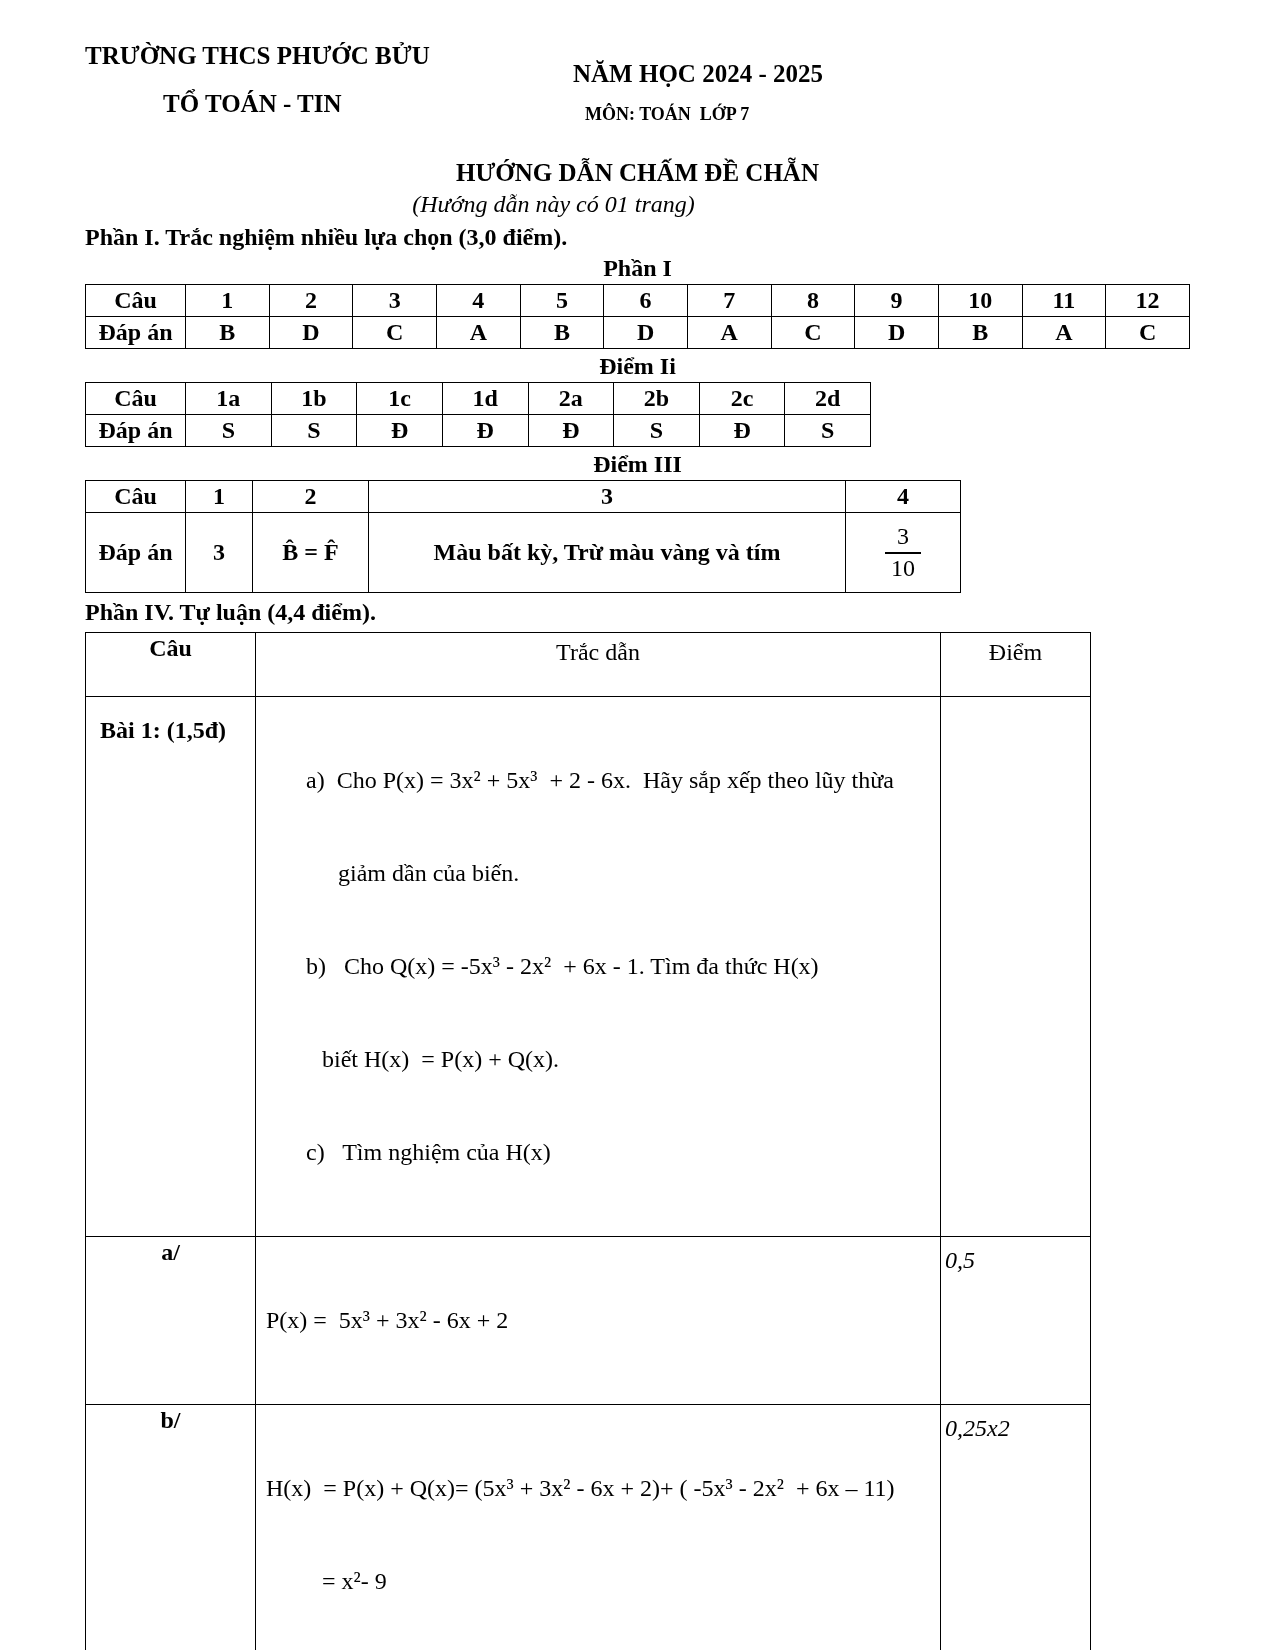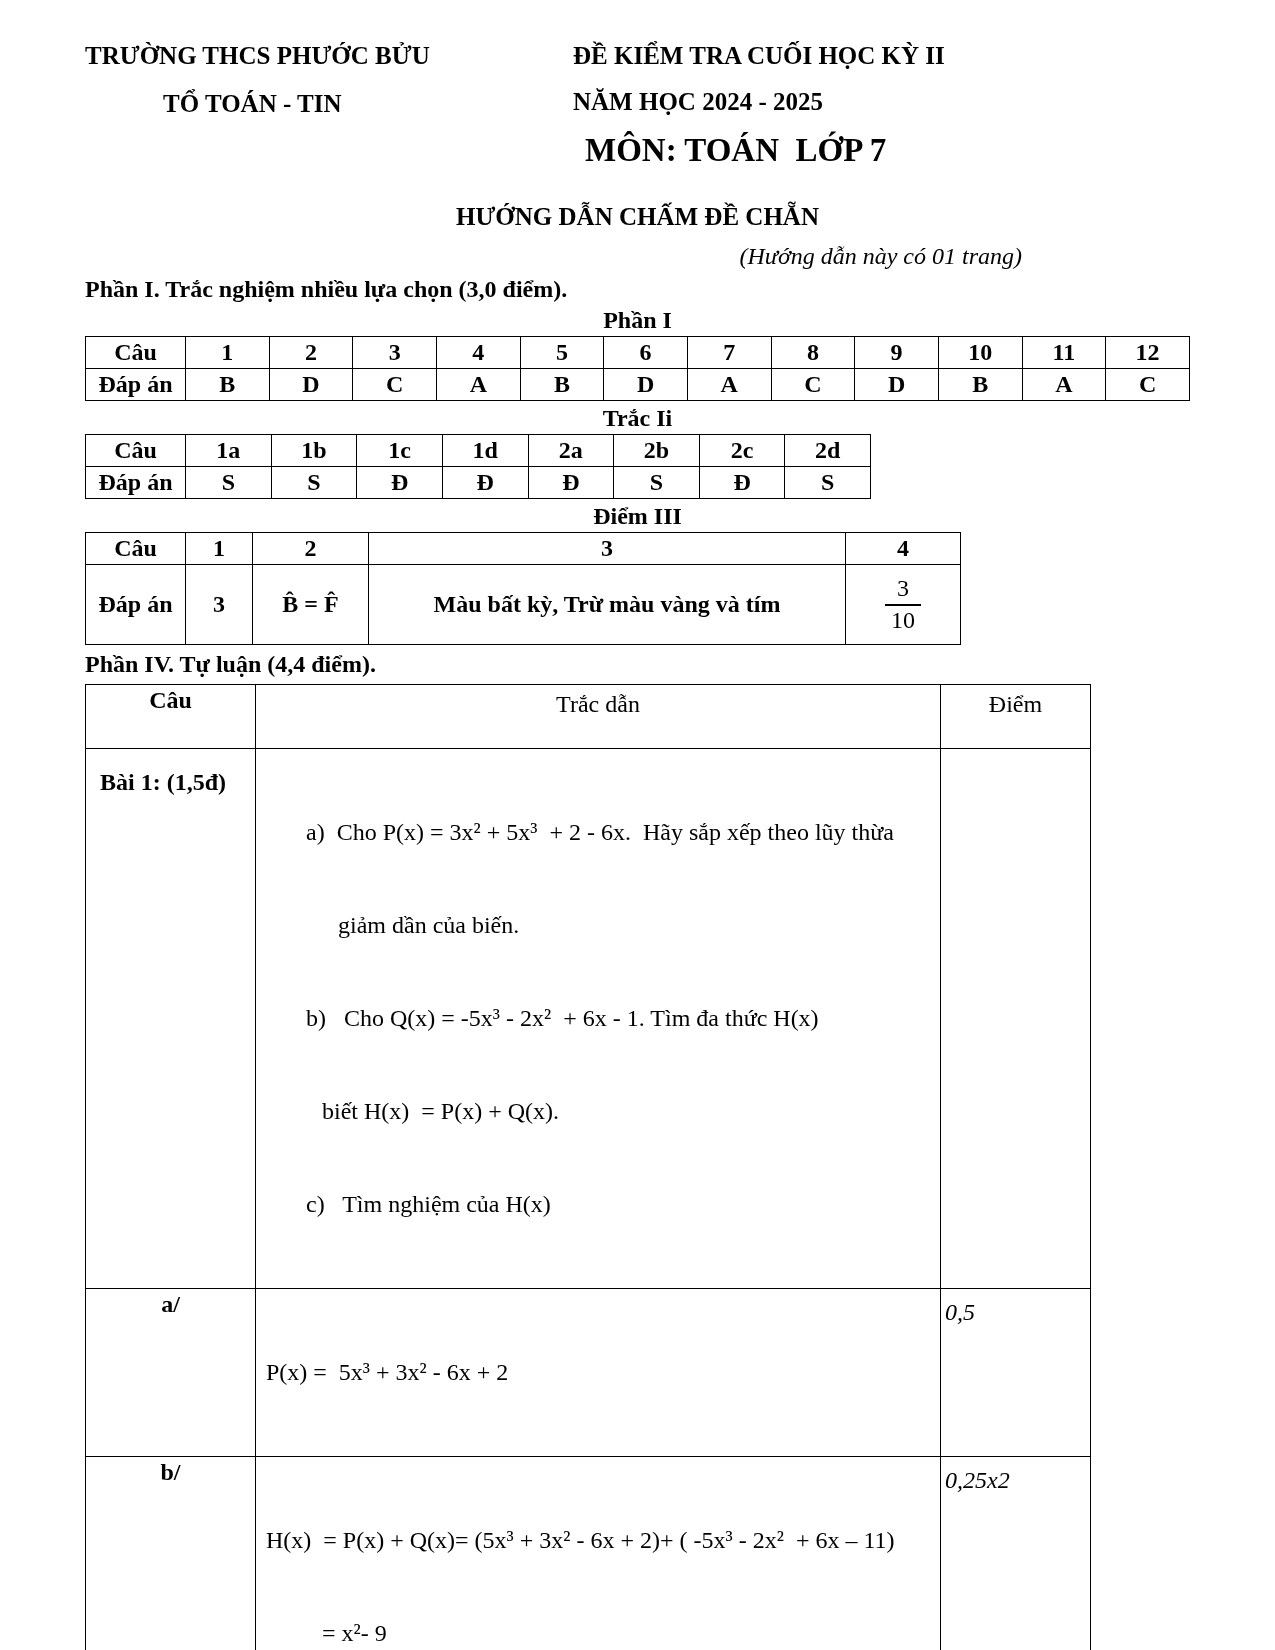--- a/index.html
+++ b/index.html
@@ -11,24 +11,24 @@
   }
   .page { padding:42px 85px 30px 85px; }
 
   
   .doc-header { display:flex; align-items:flex-start; }
   .hdr-left { width:488px;font-family:Liberation Serif, serif; }
   .school { font-weight:bold; font-size:25px; white-space:pre; }
   .dept { font-weight:bold; font-size:25px; margin-top:20px; padding-left:78px; white-space:pre; }
   .hdr-right .exam-title { font-weight:bold; font-size:25px; white-space:pre; }
   .hdr-right .year { font-weight:bold; font-size:25px; margin-top:18px; white-space:pre; }
-  .hdr-right .subject { font-weight:bold; font-size:33px; margin-top:16px; padding-left:12px; white-space:pre; }
+  .hdr-right .subject { font-weight:bold; font-size:18px; margin-top:16px; padding-left:12px; white-space:pre; }
 
   .doc-title { text-align:center; font-weight:bold; font-size:25px; margin-top:34px; }
-  .doc-note { text-align:right; font-style:italic; font-size:24px; padding-right:168px; margin-top:12px; }
+  .doc-note { text-align:center; font-style:italic; font-size:24px; padding-right:168px; margin-top:4px; }
 
   .sec-heading { font-weight:bold; font-size:24px; margin-top:6px; }
   .tbl-caption { text-align:center; font-weight:bold; font-size:24px; margin-top:4px; }
 
   table { border-collapse:collapse; table-layout:fixed; }
   td { border:1px solid #000; padding:2px 4px; }
 
   
   .grid-tbl td { text-align:center; font-weight:bold; height:32px; vertical-align:middle; }
   .tbl-p1 { width:1105px; margin-top:2px; }
@@ -67,21 +67,20 @@
 <body>
 
 <div class="page">
 
   <div class="doc-header">
     <div class="hdr-left">
       <div class="school">TRƯỜNG THCS PHƯỚC BỬU</div>
       <div class="dept">TỔ TOÁN - TIN</div>
     </div>
     <div class="hdr-right">
-      <div class="exam-title">ĐỀ KIỂM TRA CUỐI HỌC KỲ II</div>
       <div class="year">NĂM HỌC 2024 - 2025</div>
       <div class="subject">MÔN: TOÁN  LỚP 7</div>
     </div>
   </div>
 
   <div class="doc-title">HƯỚNG DẪN CHẤM ĐỀ CHẴN</div>
   <div class="doc-note">(Hướng dẫn này có 01 trang)</div>
 
   <div class="sec-heading">Phần I. Trắc nghiệm nhiều lựa chọn (3,0 điểm).</div>
   <div class="tbl-caption">Phần I</div>
@@ -113,21 +112,21 @@
       <td>A</td>
       <td>C</td>
       <td>D</td>
       <td>B</td>
       <td>A</td>
       <td>C</td>
     </tr>
   </tbody>
     </table>
 
-  <div class="tbl-caption">Trắc Ii</div>
+  <div class="tbl-caption">Điểm Ii</div>
   <table class="grid-tbl tbl-p2">
     <tbody>
         <tr>
       <td class="lbl">Câu</td>
       <td>1a</td>
       <td>1b</td>
       <td>1c</td>
       <td>1d</td>
       <td>2a</td>
       <td>2b</td>

